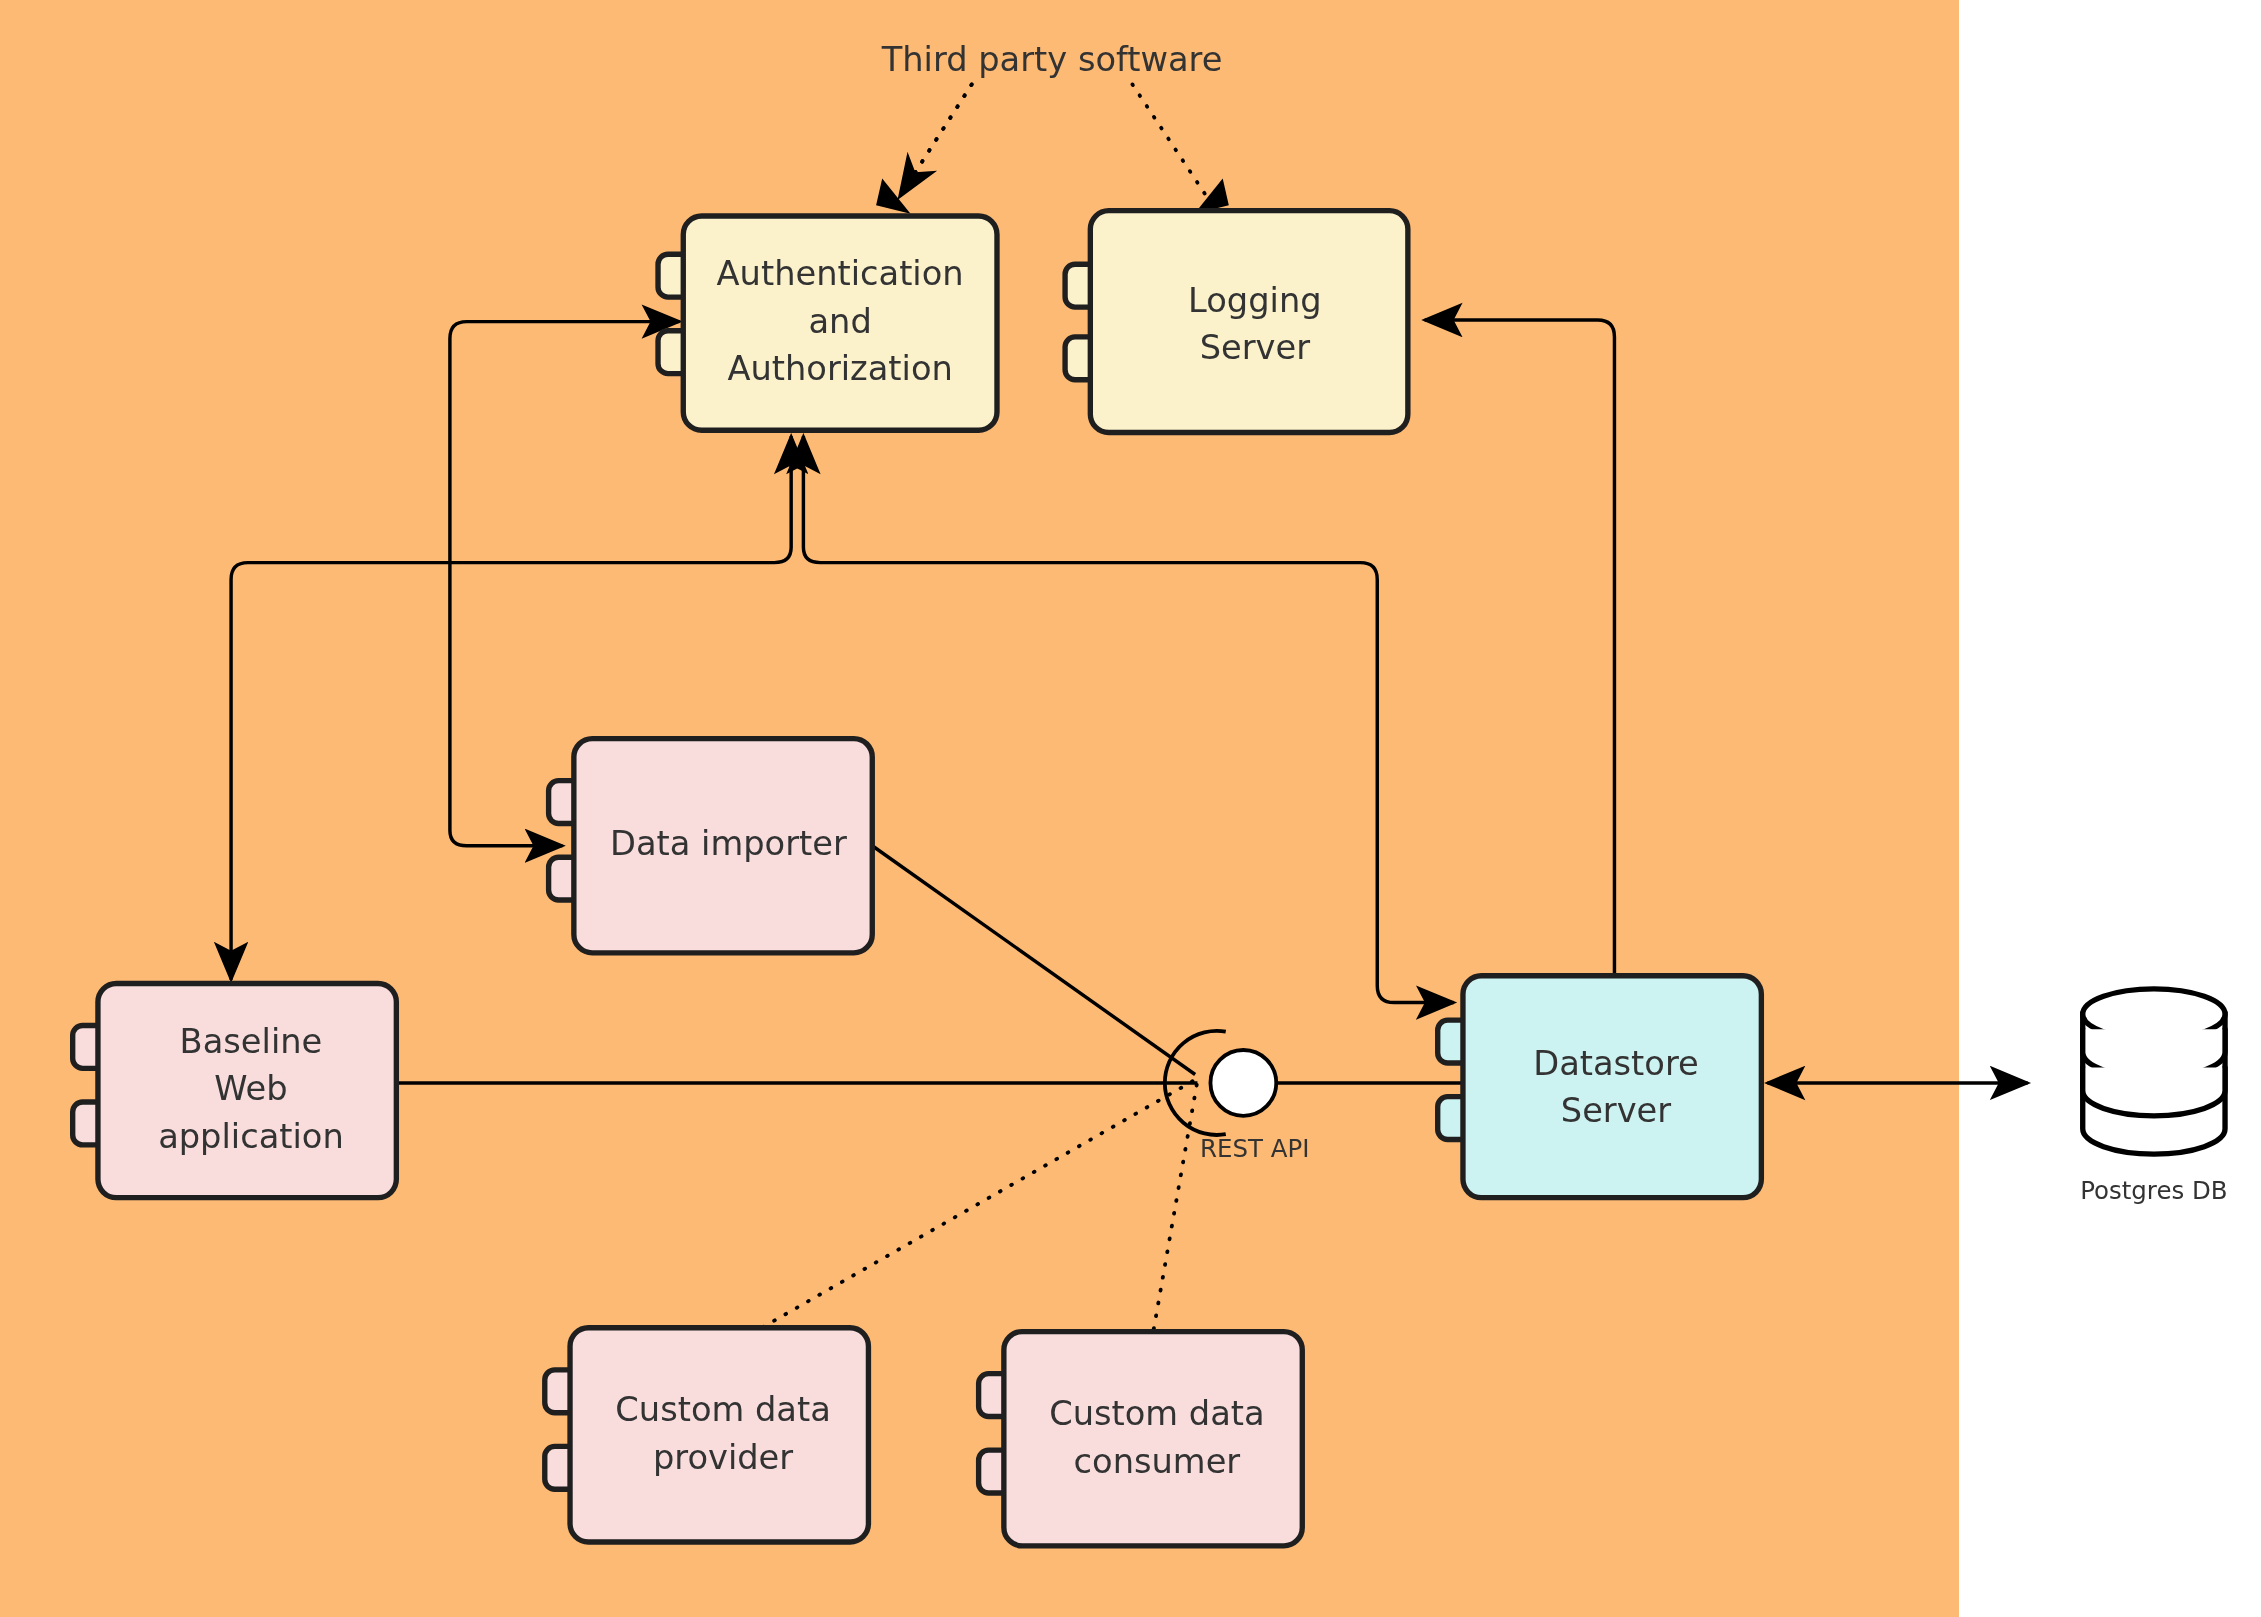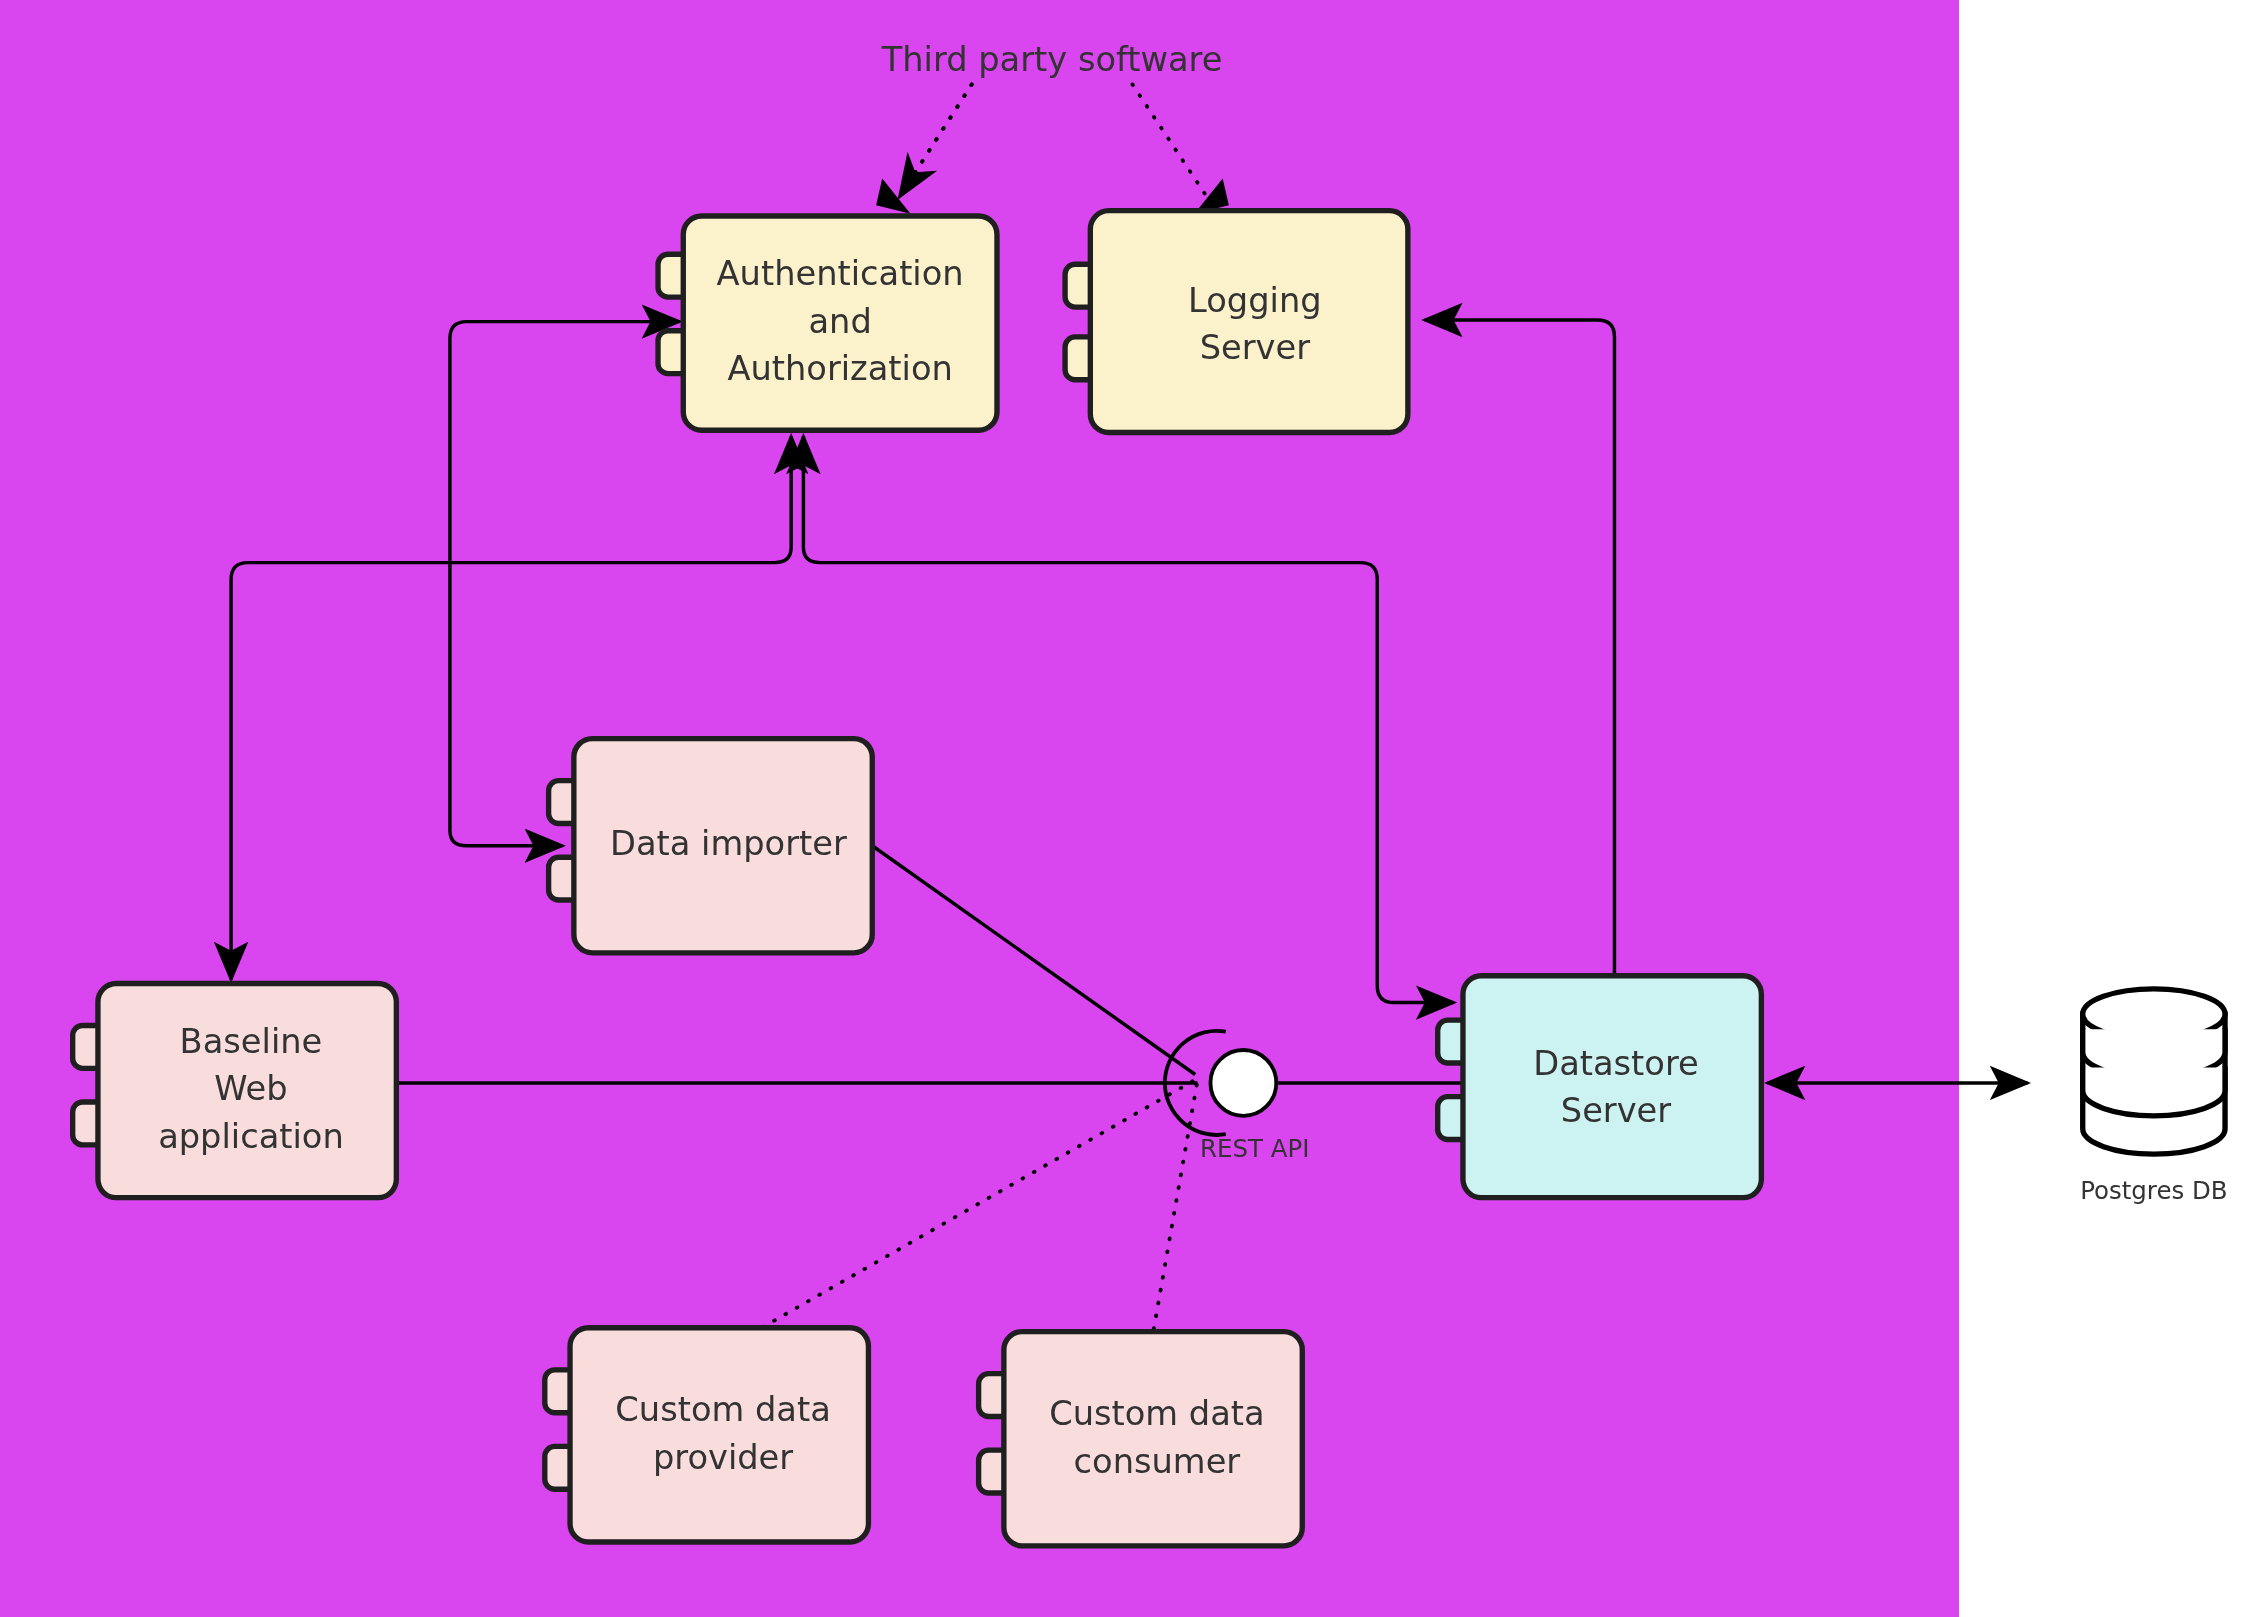--- a/index.html
+++ b/index.html
@@ -11,21 +11,21 @@
   body {
     width: 2261px;
     height: 1618px;
     font-family: "DejaVu Sans", "Liberation Sans", sans-serif;
     overflow: hidden;
   }
   #diagram-root {
     position: relative;
     width: 1959px;
     height: 1618px;
-    background: #d946ef;
+    background: #fdba74;
   }
   svg#diagram-svg {
     position: absolute;
     top: 0;
     left: 0;
     width: 2261px;
     height: 1618px;
     display: block;
   }
   .comp-box {

